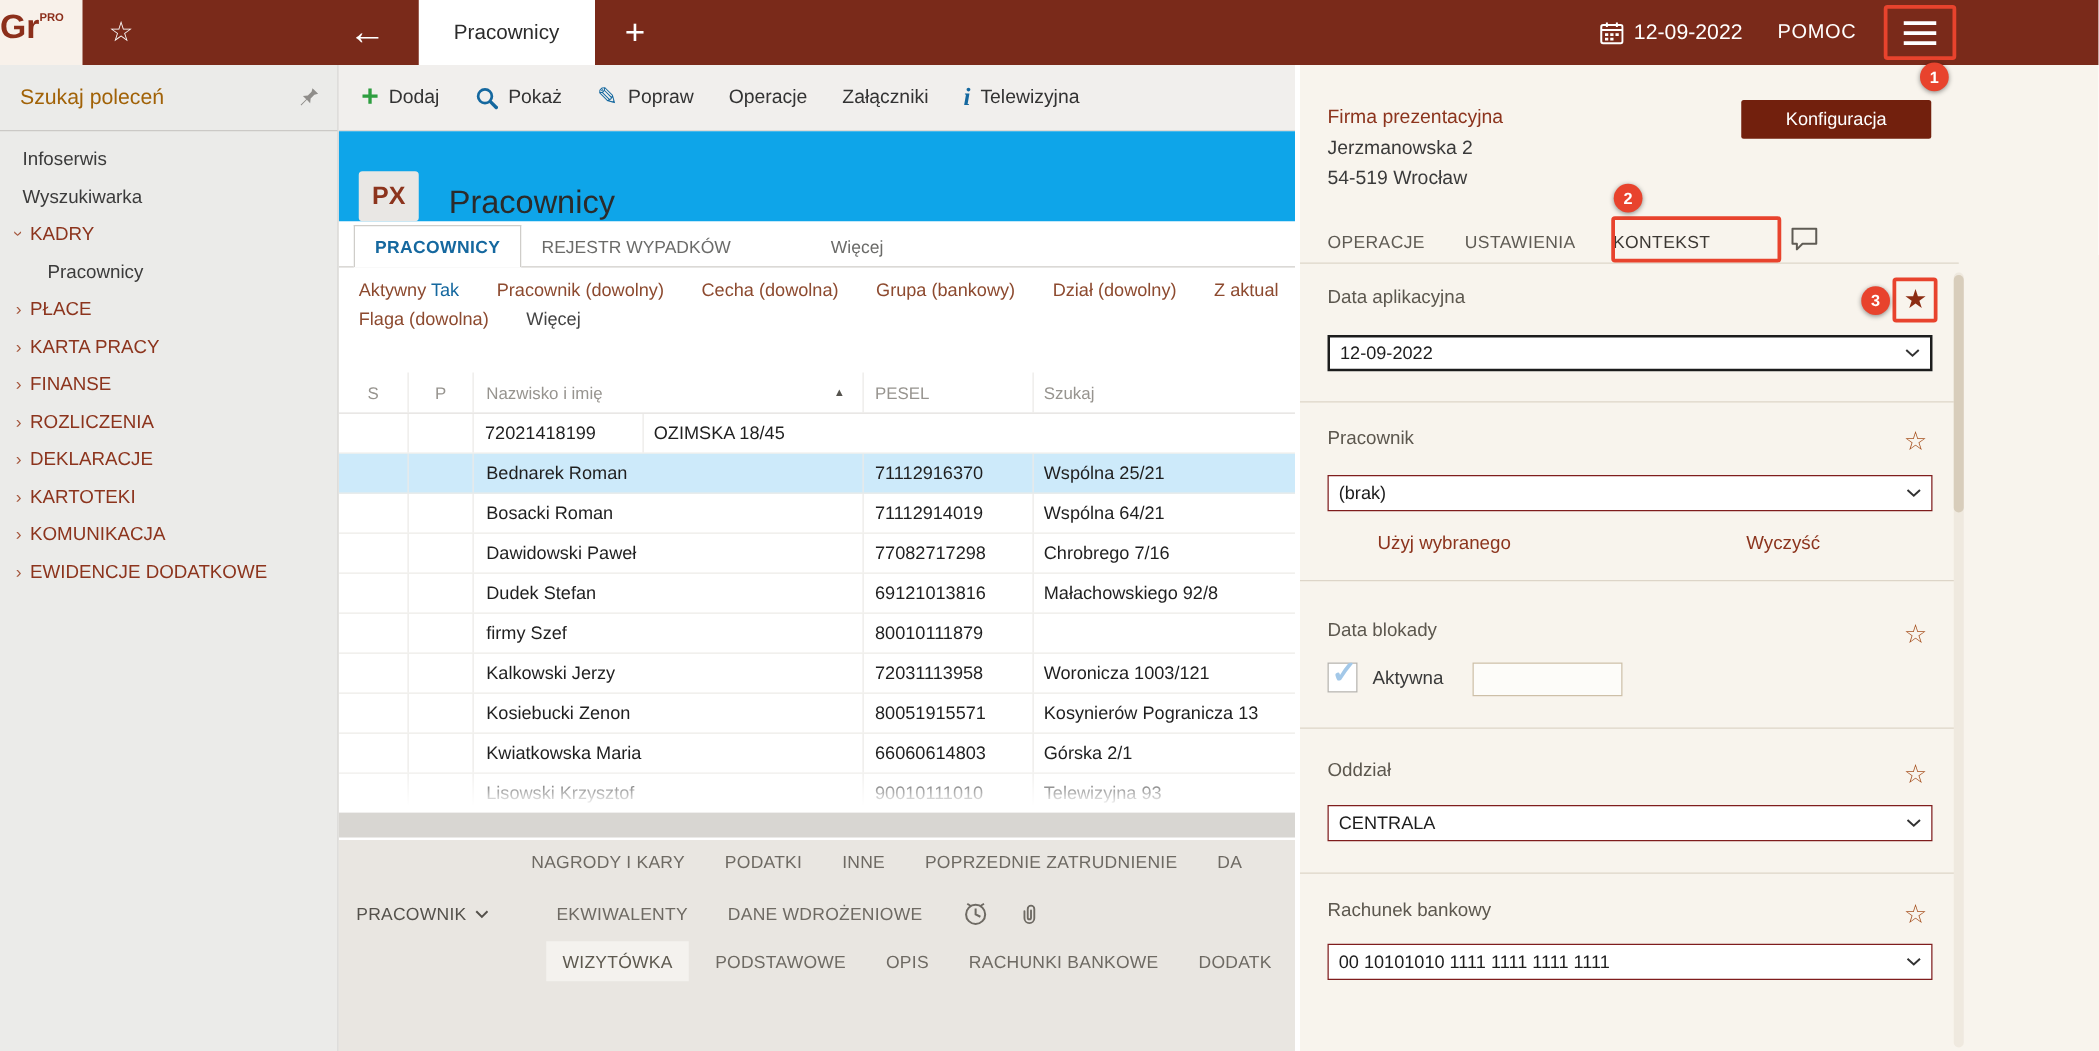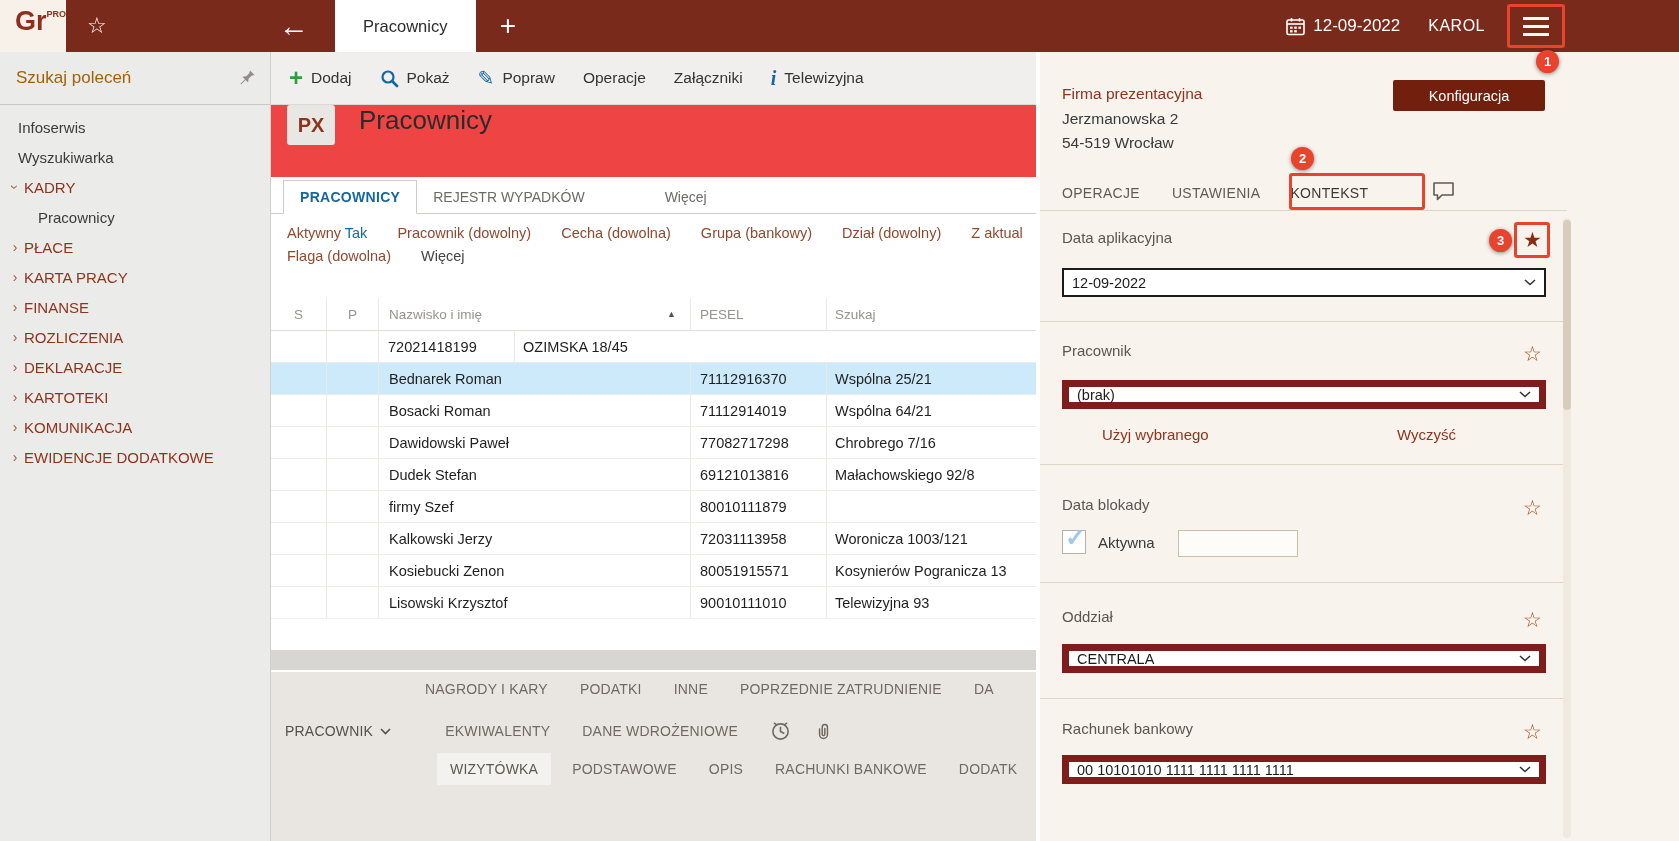--- a/index.html
+++ b/index.html
@@ -2,21 +2,21 @@
 <html><head>
 <meta charset="utf-8">
 <style>
   *{box-sizing:border-box;margin:0;padding:0}
   html,body{background:#fff}
   body{font-family:"Liberation Sans",sans-serif;}
   .app{position:relative;width:1679px;height:841px;overflow:hidden;background:#fff}
 
   
   .topbar{position:absolute;left:0;top:0;width:1679px;height:52px;background:#7a2a1a;display:flex;align-items:center}
-  .logo-box{width:66px;height:52px;background:#f8f1ea;display:flex;align-items:flex-start;justify-content:flex-end;padding-top:8px;cursor:pointer}
+  .logo-box{width:66px;height:52px;background:#f8f1ea;display:flex;align-items:flex-start;justify-content:flex-start;padding-top:8px;cursor:pointer}
   .logo-gr{color:#8c2f1b;font-weight:700;font-size:27px;line-height:1}
   .logo-sup{color:#8c2f1b;font-weight:700;font-size:9px;margin-top:1px}
   .tb-star{color:#fff;font-size:22px;margin-left:21px;cursor:pointer;line-height:1}
   .tb-back{color:#fff;font-size:30px;margin-left:172px;cursor:pointer;line-height:1;font-weight:400}
   .tb-tab{margin-left:26px;width:141px;height:52px;background:#fff;display:flex;align-items:center;justify-content:center;cursor:pointer}
   .tb-tab span{font-size:16.5px;color:#2b2b2b}
   .tb-plus{color:#fff;font-size:28px;font-weight:300;margin-left:24px;cursor:pointer;line-height:1}
   .tb-right{margin-left:auto;display:flex;align-items:center;padding-right:114px}
   .tb-date{display:flex;align-items:center;gap:8px;cursor:pointer}
   .tb-date span{color:#fff;font-size:17px}
@@ -41,21 +41,21 @@
   .sb-child{padding-left:38px}
 
   
   .main{position:absolute;left:271px;top:52px;width:769px;height:789px;background:#fff;overflow:hidden}
   .toolbar{height:53px;background:#f1efed;border-bottom:1px solid #dbd9d6;display:flex;align-items:center;padding-left:18px}
   .tool-btn{display:flex;align-items:center;margin-right:28px;font-size:15.5px;color:#333;cursor:pointer;white-space:nowrap}
   .tool-btn .ticon{margin-right:8px;display:flex;align-items:center}
   .plus-icon{color:#2e9e40;font-size:24px;font-weight:700;line-height:.8}
   .pencil-icon{color:#15689f;font-size:20px;line-height:1}
   .info-icon{color:#15689f;font-family:"Liberation Serif",serif;font-style:italic;font-weight:700;font-size:20px;line-height:1}
-  .page-head{height:72px;display:flex;align-items:flex-start;padding-left:16px;background:#ef4444}
+  .page-head{height:72px;display:flex;align-items:flex-end;padding-left:16px;background:#0ea5e9}
   .px-badge{width:48px;height:40px;background:#e9e7e4;border-radius:3px;color:#8c341d;font-weight:700;font-size:20px;display:flex;align-items:center;justify-content:center}
   .page-title{font-size:26px;color:#2b2b2b;margin-left:24px;font-weight:400}
   .tabs-row{height:37px;display:flex;align-items:flex-end;padding-left:12px;border-bottom:1px solid #cfcdc9}
   .tab{font-size:14px;padding:8px 16px;color:#6b6b69;cursor:pointer;white-space:nowrap}
   .tab.active{background:#fff;border:1px solid #cfcdc9;border-bottom:1px solid #fff;margin-bottom:-1px;color:#15689f;font-weight:700;letter-spacing:.3px}
   .tab.more{margin-left:48px}
   .filters{padding:8px 0 10px 16px;overflow:hidden}
   .f-line{height:23px;line-height:23px;font-size:14.5px;color:#8d4a2f;white-space:nowrap}
   .fitem{margin-right:26px;cursor:pointer}
   .fitem .blue{color:#15689f}
@@ -92,21 +92,21 @@
   .ctx-addr2{top:82px;color:#3a3a3a}
   .cfg-btn{position:absolute;left:353px;top:28px;width:152px;height:31px;background:#72200d;color:#fff;font-size:14.5px;display:flex;align-items:center;justify-content:center;border-radius:2px;cursor:pointer}
   .ctx-tabs{position:absolute;left:0;top:124px;width:527px;height:35px;display:flex;align-items:center;padding-left:22px;border-bottom:1px solid #ddd6c9}
   .ctx-tab{font-size:14px;color:#5f5b54;cursor:pointer;letter-spacing:.3px}
   .ctx-tab.t1{margin-right:32px}
   .ctx-tab.t2{margin-right:30px}
   .ctx-tab.t3{margin-right:64px;color:#3c3833}
   .ctx-label{position:absolute;left:22px;font-size:15px;color:#5c574e}
   .ctx-star{position:absolute;left:483px;font-size:21px;line-height:1;color:#a6511f;cursor:pointer}
   .ctx-star.filled{color:#8c2c12}
-  .sel{position:absolute;left:22px;width:484px;height:29px;background:#fff;border:7px solid #7f1d1d;display:flex;align-items:center;padding:0 26px 0 8px;font-size:14.5px;color:#1c1c1c;cursor:pointer}
+  .sel{position:absolute;left:22px;width:484px;height:29px;background:#fff;border:1px solid #7f1d1d;display:flex;align-items:center;padding:0 26px 0 8px;font-size:14.5px;color:#1c1c1c;cursor:pointer}
   .sel.focused{border:2px solid #1c1c1c}
   .sel svg{position:absolute;right:8px}
   .divider{position:absolute;left:0;width:527px;height:1px;background:#ddd5c8}
   .ctx-link{position:absolute;color:#8c341d;font-size:15px;cursor:pointer}
   .cbx{position:absolute;left:22px;top:478px;width:24px;height:24px;background:#fff;border:1px solid #b5b2ac;cursor:pointer}
   .cbx .mark{position:absolute;left:2px;top:-8px;font-size:25px;color:#a3c8e8;font-weight:700}
   .cbx-label{position:absolute;left:58px;top:482px;font-size:15px;color:#3a3a3a}
   .lock-input{position:absolute;left:138px;top:478px;width:120px;height:27px;background:#fdfcf9;border:1px solid #cdbfa7;cursor:text}
   .ctx-scroll{position:absolute;left:523px;top:166px;width:8px;height:620px;background:#efe9df;border-radius:4px;cursor:pointer}
   .ctx-thumb{position:absolute;left:0;top:2px;width:8px;height:190px;background:#d8cdbb;border-radius:4px}
@@ -135,21 +135,21 @@
           <line x1="5.5" y1="1" x2="5.5" y2="4.5" stroke="#fff" stroke-width="1.6"></line>
           <line x1="13.5" y1="1" x2="13.5" y2="4.5" stroke="#fff" stroke-width="1.6"></line>
           <rect x="4" y="9.6" width="2.6" height="2.2" fill="#fff"></rect>
           <rect x="8.2" y="9.6" width="2.6" height="2.2" fill="#fff"></rect>
           <rect x="12.4" y="9.6" width="2.6" height="2.2" fill="#fff"></rect>
           <rect x="4" y="13.2" width="2.6" height="2.2" fill="#fff"></rect>
           <rect x="8.2" y="13.2" width="2.6" height="2.2" fill="#fff"></rect>
         </svg>
         <span>12-09-2022</span>
       </div>
-      <span class="tb-help">KAROL</span>
+      <span class="tb-help">POMOC</span>
       <div class="tb-menu">
         <div class="hb">
             <i></i>
             <i></i>
             <i></i>
           </div>
       </div>
     </div>
   </header>
 
@@ -325,20 +325,27 @@
         <div class="c col-name">Kalkowski Jerzy</div>
         <div class="c col-pesel">72031113958</div>
         <div class="c col-addr">Woronicza 1003/121</div>
       </div>
       <div class="trow">
         <div class="c col-s"></div>
           <div class="c col-p"></div>
         <div class="c col-name">Kosiebucki Zenon</div>
         <div class="c col-pesel">80051915571</div>
         <div class="c col-addr">Kosynierów Pogranicza 13</div>
+      </div>
+      <div class="trow">
+        <div class="c col-s"></div>
+          <div class="c col-p"></div>
+        <div class="c col-name">Kwiatkowska Maria</div>
+        <div class="c col-pesel">66060614803</div>
+        <div class="c col-addr">Górska 2/1</div>
       </div>
       <div class="trow">
         <div class="c col-s"></div>
           <div class="c col-p"></div>
         <div class="c col-name">Lisowski Krzysztof</div>
         <div class="c col-pesel">90010111010</div>
         <div class="c col-addr">Telewizyjna 93</div>
       </div>
       <div class="fade"></div>
     </div>

